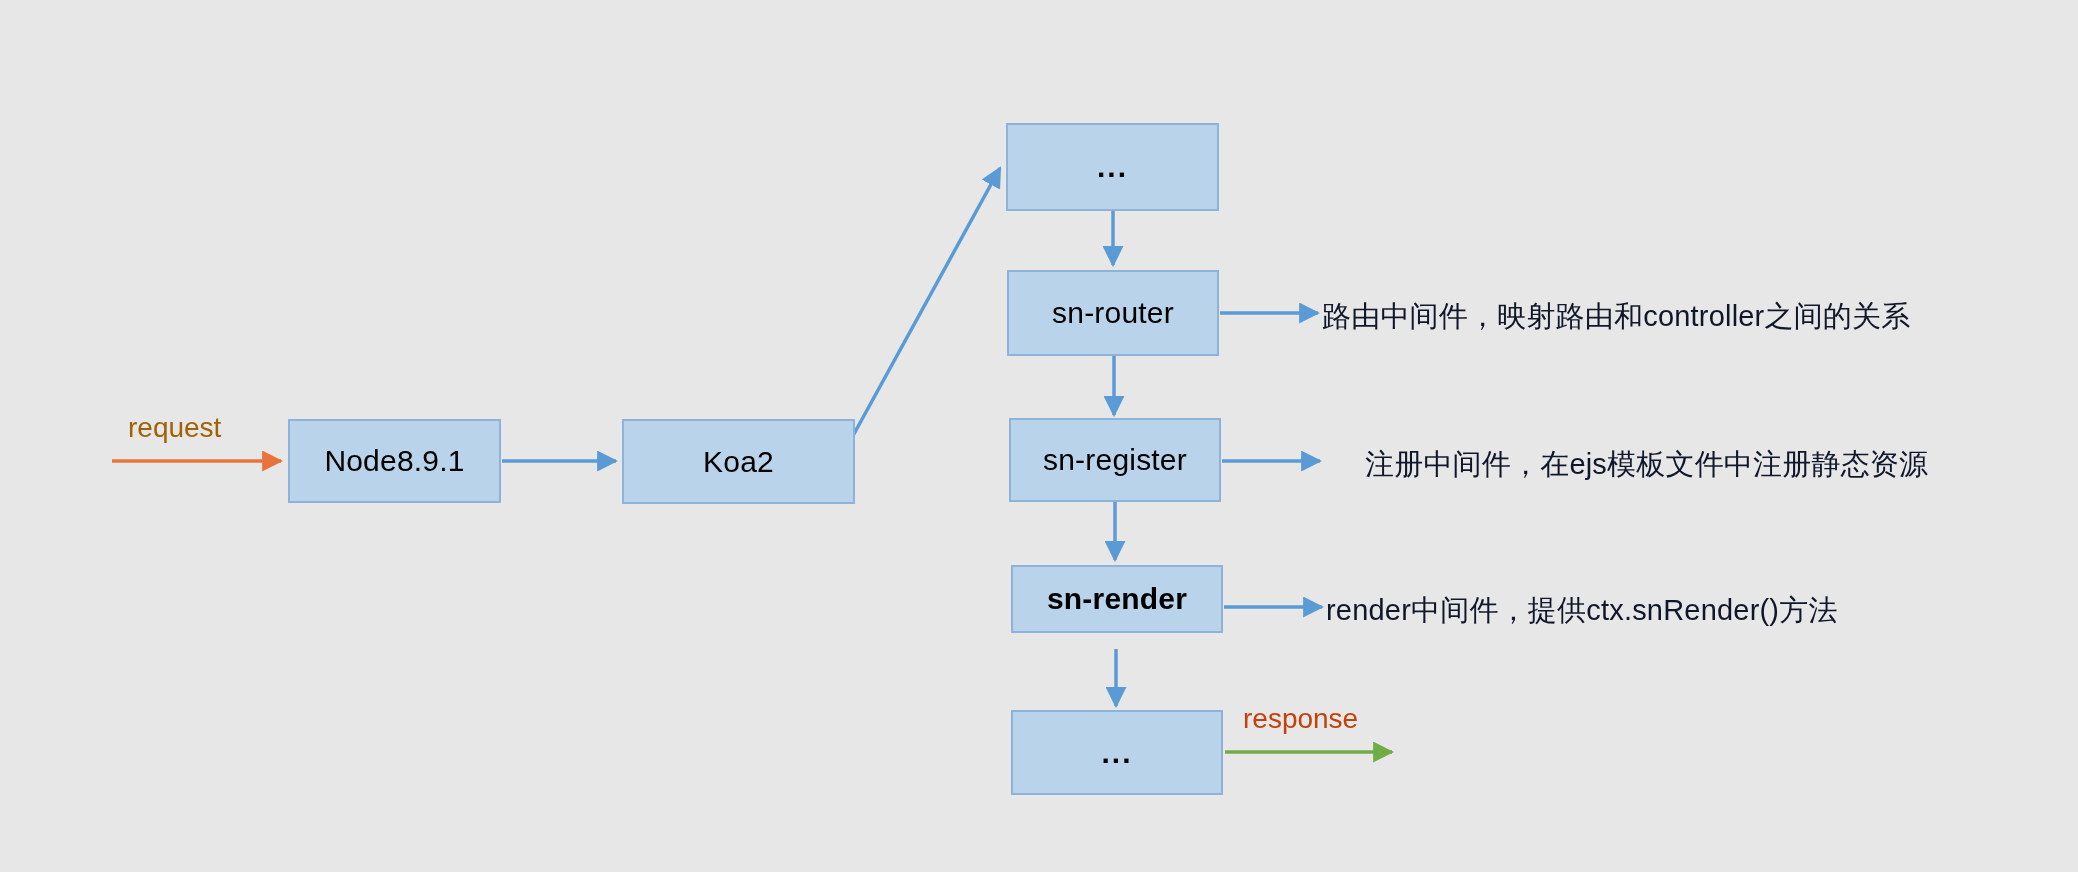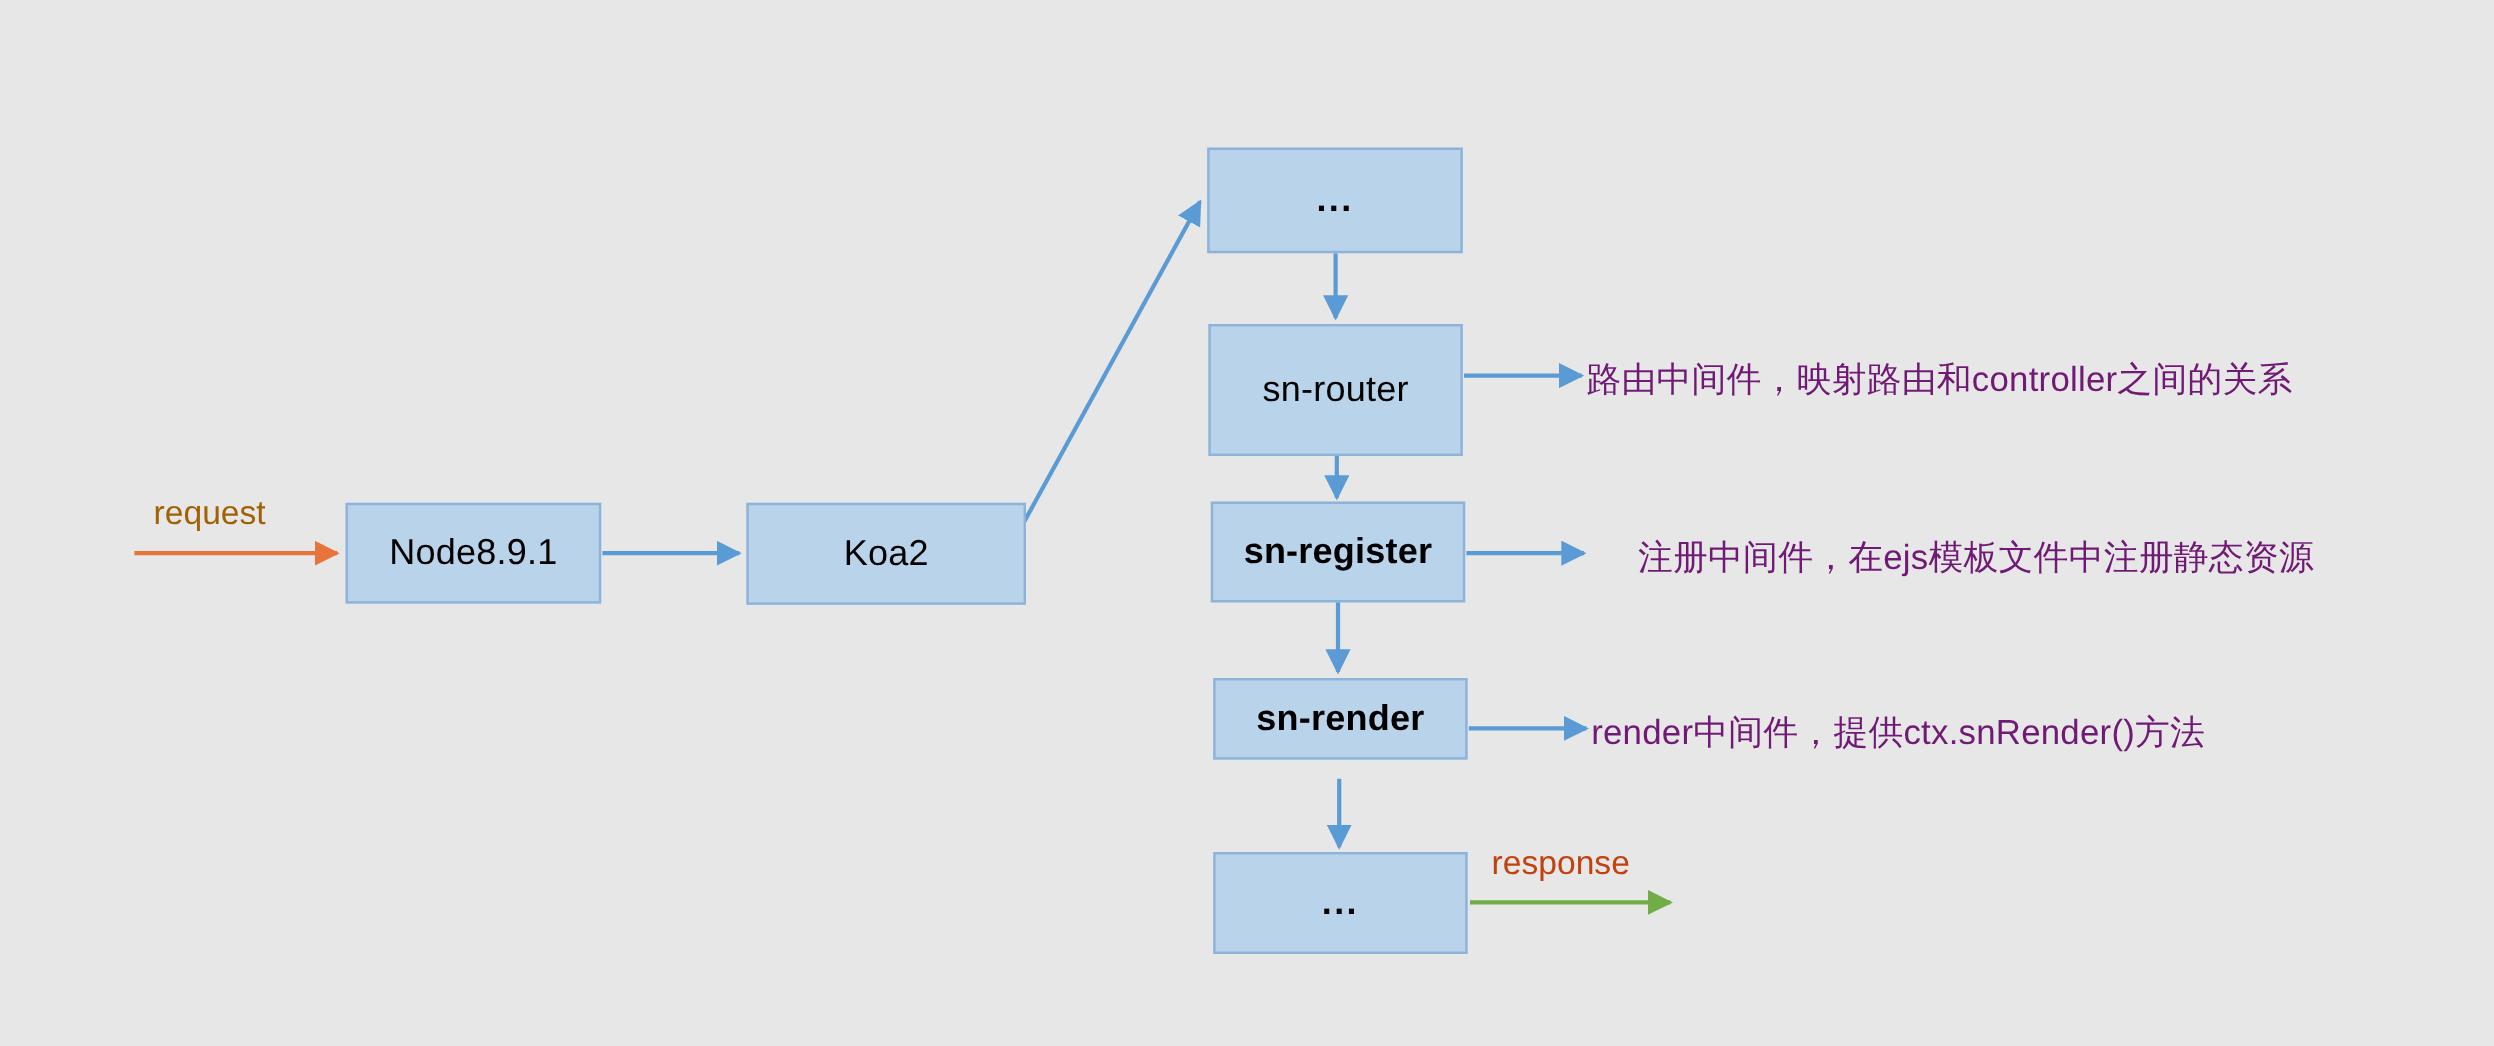--- a/index.html
+++ b/index.html
@@ -52,21 +52,21 @@
   }
   .edge-label.request {
     color: #a16207;
   }
   .edge-label.response {
     color: #c2410c;
   }
   .annotation {
     position: absolute;
     font-size: 29px;
-    color: #701a75;
+    color: #0f172a;
     white-space: nowrap;
     letter-spacing: 0.2px;
   }
 </style>
 </head>
 <body>
 
 <div id="canvas">
 
   <svg id="edges" viewBox="0 0 2078 872" width="2078" height="872" xmlns="http://www.w3.org/2000/svg">
@@ -105,25 +105,25 @@
   </div>
 
   <div class="node" style="left:622px; top:419px; width:233px; height:85px;">
     <span>Koa2</span>
   </div>
 
   <div class="node ellipsis" style="left:1006px; top:123px; width:213px; height:88px;">
     <span>...</span>
   </div>
 
-  <div class="node" style="left:1007px; top:270px; width:212px; height:110px;justify-content:center;">
+  <div class="node" style="left:1007px; top:270px; width:212px; height:86px;justify-content:center;">
     <span>sn-router</span>
   </div>
 
-  <div class="node" style="left:1009px; top:418px; width:212px; height:84px;font-weight:bold;">
+  <div class="node" style="left:1009px; top:418px; width:212px; height:84px;">
     <span>sn-register</span>
   </div>
 
   <div class="node" style="left:1011px; top:565px; width:212px; height:68px;font-weight:bold;">
     <span>sn-render</span>
   </div>
 
   <div class="node ellipsis" style="left:1011px; top:710px; width:212px; height:85px;">
     <span>...</span>
   </div>

